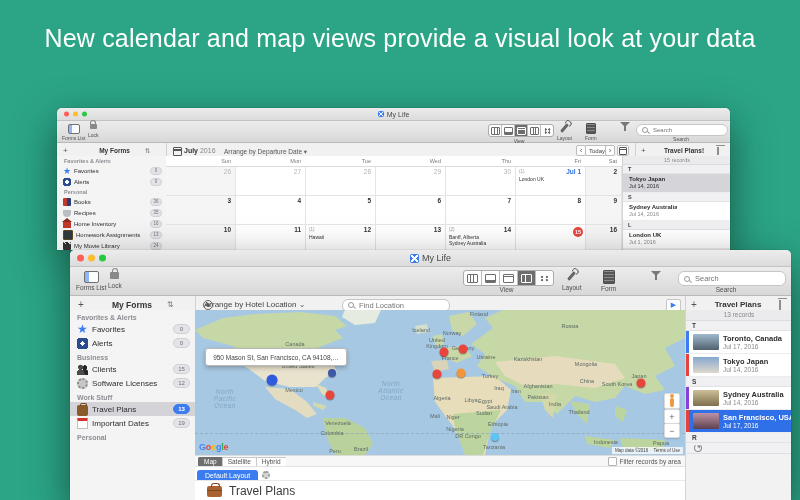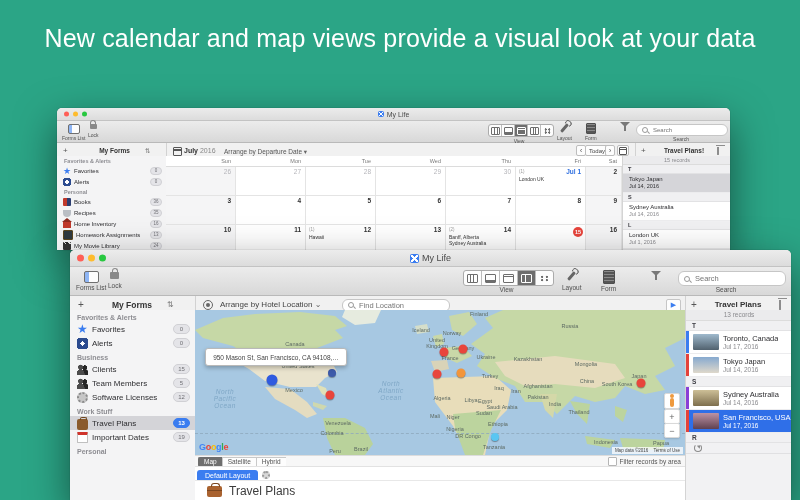--- a/index.html
+++ b/index.html
@@ -147,21 +147,21 @@
   .cellnum.badge{position:absolute;right:2px;top:2px;width:10px;height:10px;background:#e8453c;color:#fff;
      border-radius:50%;text-align:center;line-height:10px;font-size:5.5px}
   .evcount{position:absolute;left:3px;top:2px;font-size:4.5px;color:#9a9a9a}
   .evline{font-size:5px;color:#333;line-height:6px;white-space:nowrap;overflow:hidden}
   .evwrap{margin-top:1px}
   
   .panel{position:absolute;background:#fff;border-left:1px solid #d4d4d4;overflow:hidden}
   .reccount{background:#ebebed;border-bottom:1px solid #dcdcdc;color:#8a8a8e;text-align:center}
   .rg{background:#f0f0f2;border-bottom:1px solid #e2e2e4;color:#3c3c43;font-weight:700;display:flex;align-items:center}
   .rr{display:flex;align-items:center;border-bottom:1px solid #ececee;position:relative;background:#fff}
-  .rr .rname{font-weight:400;color:#2e2e31;white-space:nowrap;overflow:hidden}
+  .rr .rname{font-weight:700;color:#2e2e31;white-space:nowrap;overflow:hidden}
   .rr .rdate{color:#8a8a8e}
   .rr.sel{background:#2f6fe8}
   .rr.sel .rname,.rr.sel .rdate{color:#fff}
   .rbar{position:absolute;left:0;top:0;bottom:0;width:3px}
   .rthumb{flex:0 0 auto;border-radius:1px}
   #bw-records .rg{height:8px;font-size:5.5px;padding-left:5px}
   #bw-records .rr{height:18px;flex-direction:column;align-items:flex-start;justify-content:center;padding-left:6px}
   #bw-records .rname{font-size:6px;line-height:7px}
   #bw-records .rdate{font-size:5.5px;line-height:7px}
   #bw-records .rr.sel{background:#d5d5d9}
@@ -498,21 +498,21 @@
         <input placeholder="Search" style="">
       </div>
       <div class="tcap abs" style="left:608px;width:96px;text-align:center;top:18px">Search</div>
     </div>
     <div class="row2">
       <span class="abs plus" style="left:8px;top:3px;font-size:10px">+</span>
       <span class="abs bold" style="left:30px;top:4px;width:64px;text-align:center;font-size:8.5px">My Forms</span>
       <span class="abs updown" style="left:97px;top:4px">⇅</span>
       <span class="vdiv" style="left:125px"></span>
       <span class="abs" style="left:133px;top:4px"><span class="i-loc"></span></span>
-      <span class="abs" style="left:150px;top:4px;color:#444"><span>Arrange by Hotel Location</span> <span class="drop">⌄</span></span>
+      <span class="abs" style="left:134px;top:4px;color:#444"><span>Arrange by Hotel Location</span> <span class="drop">⌄</span></span>
       <div class="search" style="left:272px;top:2.5px;width:96px;height:11px">
         <span class="i-mag"></span>
         <input placeholder="Find Location" style="">
       </div>
       <span class="playbox" style="left:596px;top:2.5px">▶</span>
       <span class="vdiv" style="left:615px"></span>
       <span class="abs plus" style="left:621px;top:3px;font-size:10px">+</span>
       <span class="abs bold" style="left:634px;top:4px;width:68px;text-align:center">Travel Plans</span>
       <span class="abs" style="left:709px;top:4px"><span class="i-trash"></span></span>
     </div>
@@ -527,25 +527,20 @@
         <div class="sb-row">
           <span class="ic ic-alarm"></span>
           <span class="sb-label">Alerts</span>
           <span class="sb-count">0</span>
         </div>
         <div class="sb-head">Business</div>
         <div class="sb-row">
           <span class="ic ic-people"></span>
           <span class="sb-label">Clients</span>
           <span class="sb-count">15</span>
-        </div>
-        <div class="sb-row">
-          <span class="ic ic-people"></span>
-          <span class="sb-label">Team Members</span>
-          <span class="sb-count">5</span>
         </div>
         <div class="sb-row">
           <span class="ic ic-gear"></span>
           <span class="sb-label">Software Licenses</span>
           <span class="sb-count">12</span>
         </div>
         <div class="sb-head">Work Stuff</div>
         <div class="sb-row sel">
           <span class="ic ic-case"></span>
           <span class="sb-label">Travel Plans</span>

